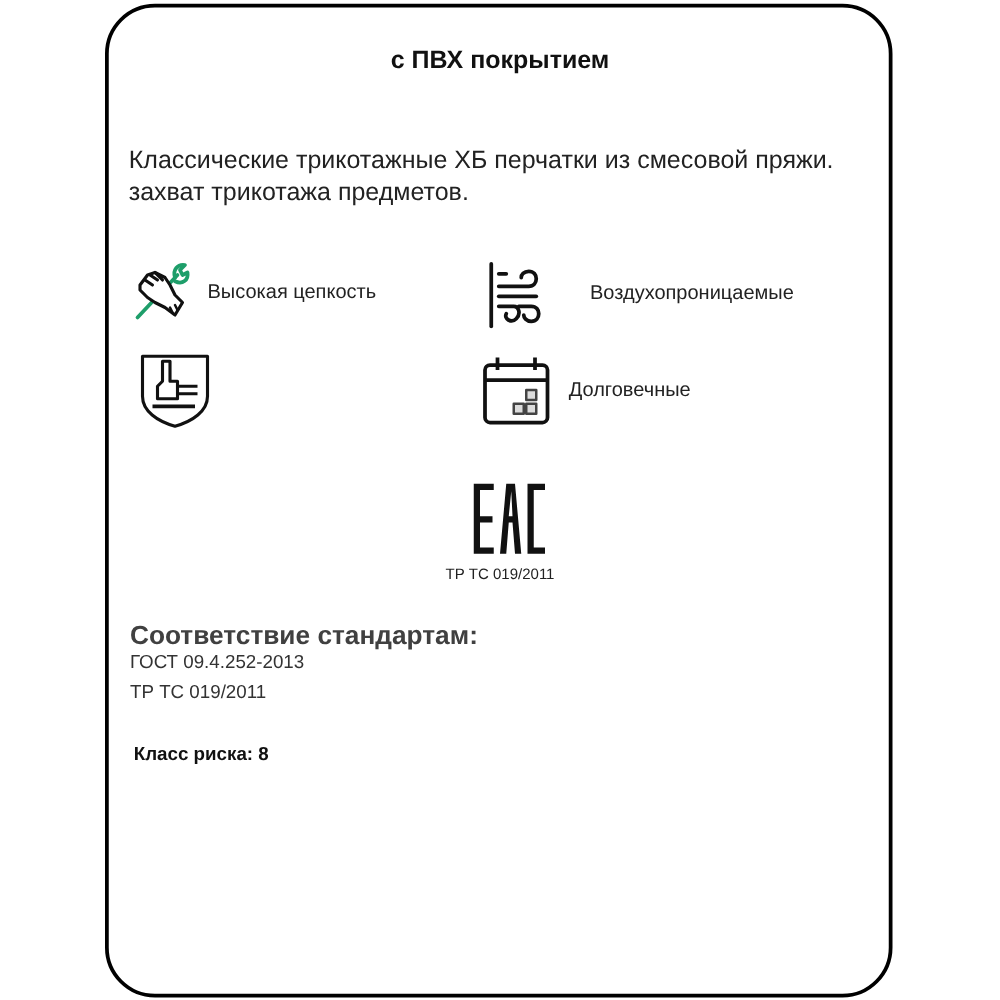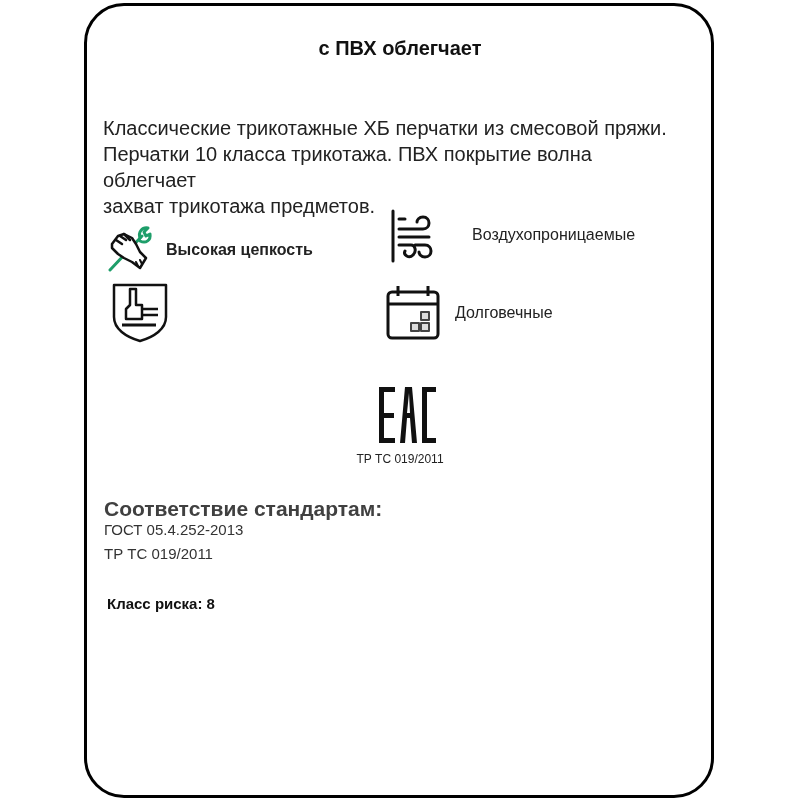--- a/index.html
+++ b/index.html
@@ -20,30 +20,29 @@
     .std-title { position: absolute; left: 104px; top: 497px; font-weight: bold; font-size: 21px; color: #404040; }
     .std-line { position: absolute; left: 104px; font-size: 15px; color: #333; }
     .risk { position: absolute; left: 107px; top: 595px; font-weight: bold; font-size: 15px; color: #111; }
   </style>
 </head>
 <body>
 
 <div class="card"></div>
 
 <div class="title">
-  <div>с ПВХ облегчает</div>
+  <div>с ПВХ покрытием</div>
 </div>
 
 <div class="desc">
   <div>Классические трикотажные ХБ перчатки из смесовой пряжи.</div>
-  <div>Перчатки 10 класса трикотажа. ПВХ покрытие волна облегчает</div>
   <div>захват трикотажа предметов.</div>
 </div>
 
-<div class="feature" style="left:100px; top:220px;font-weight:bold;">
+<div class="feature" style="left:100px; top:204px;">
   <div class="icon">
     <svg width="56" height="56" viewBox="0 0 56 56" fill="none" stroke-linecap="round" stroke-linejoin="round">
       <path d="M8 48 L40 14" stroke="#1e9e6a" stroke-width="3"></path>
       <path d="M38 16 C36 10 40 5 46 6 L42 10 L44 14 L48 12 C49 18 44 22 38 19" stroke="#1e9e6a" stroke-width="3"></path>
       <path d="M10 22 L16 14 L22 12 L26 14 L30 16 L34 22 L38 30 L44 36 L38 46 L30 40 L22 36 L16 32 L10 26 Z" stroke="#111" stroke-width="2.5" fill="#fff"></path>
       <path d="M14 18 L20 22 M18 14 L24 18 M22 12 L28 18" stroke="#111" stroke-width="2.5"></path>
       <path d="M34 40 L36 44 M38 38 L40 42" stroke="#111" stroke-width="2"></path>
     </svg>
   </div>
   <span class="label">Высокая цепкость</span>
@@ -92,16 +91,16 @@
 <div class="eac">
   <svg width="70" height="60" viewBox="0 0 70 60" fill="#111">
     <path d="M9 2 H25 V7 H14 V28 H24 V33 H14 V53 H25 V58 H9 Z"></path>
     <path d="M30 58 L35 2 H42 L47 58 H42 L40 33 H37 L35 58 Z M37 28 H40 L39 8 Z"></path>
     <path d="M52 2 H66 V7 H57 V53 H66 V58 H52 Z"></path>
   </svg>
 </div>
 <div class="eac-caption">ТР ТС 019/2011</div>
 
 <div class="std-title">Соответствие стандартам:</div>
-<div class="std-line" style="top:521px;">ГОСТ 05.4.252-2013</div>
+<div class="std-line" style="top:521px;">ГОСТ 09.4.252-2013</div>
 <div class="std-line" style="top:545px;">ТР ТС 019/2011</div>
 
 <div class="risk">Класс риска: 8</div>
 
 </body></html>

